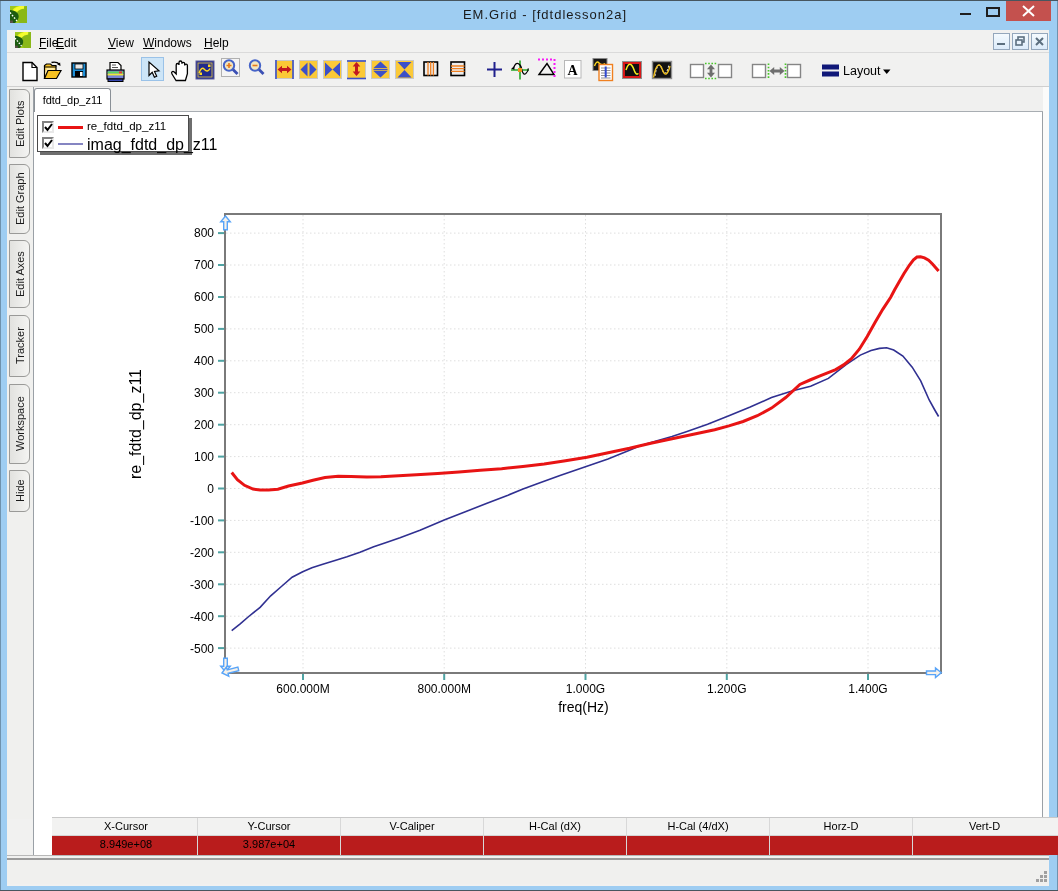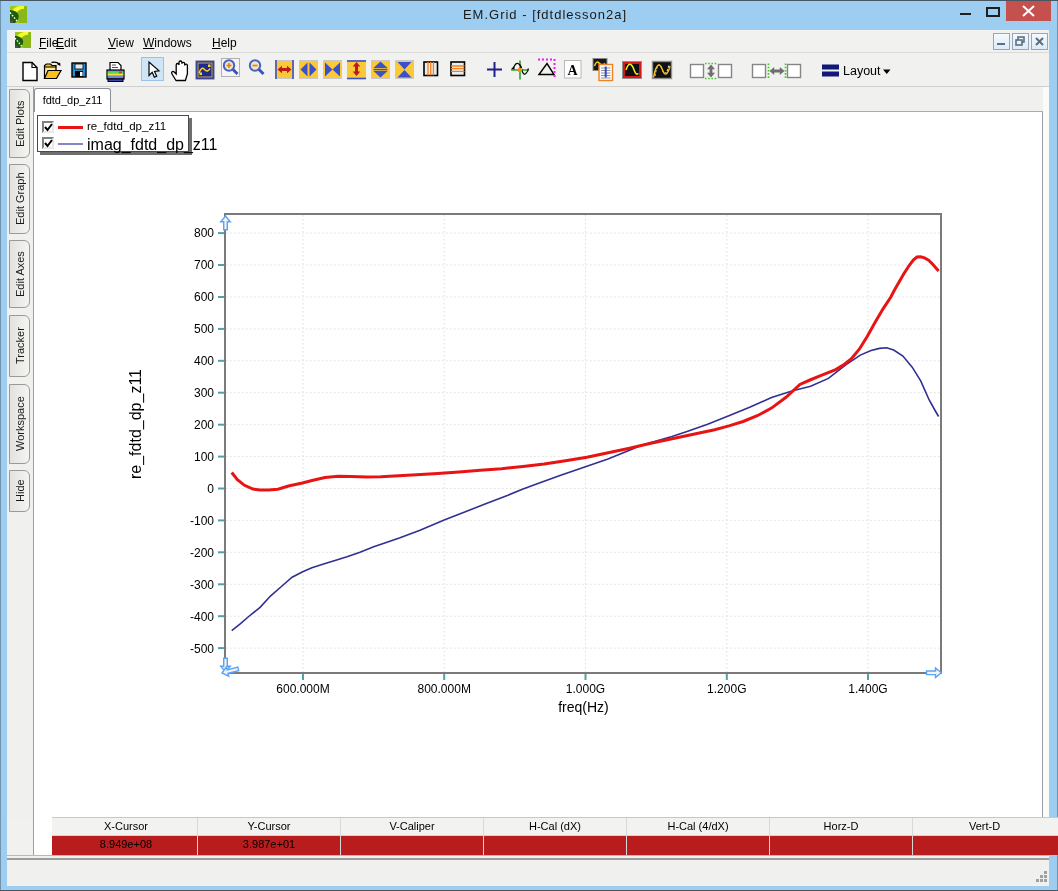--- a/index.html
+++ b/index.html
@@ -46,21 +46,21 @@
       <path d="M0 4 Q7 4.5 8.5 9 Q9.5 13 5 17 L0 17 Z" fill="#1d5c10"></path>
       <path d="M0 6.5 L7 15" stroke="#fff" stroke-width="1.4" stroke-dasharray="1.6,1.6"></path>
       <rect x="0" y="14.5" width="3" height="2.5" fill="#5a5048"></rect>
     </svg>
 </div>
 <div class="abs" style="left:0;top:36px;font-size:12px;color:#000;">
   <span class="abs" style="left:39px;"><u>F</u>ile</span>
   <span class="abs" style="left:56px;"><u>E</u>dit</span>
   <span class="abs" style="left:108px;"><u>V</u>iew</span>
   <span class="abs" style="left:143px;"><u>W</u>indows</span>
-  <span class="abs" style="left:204px;margin-left:8px;"><u>H</u>elp</span>
+  <span class="abs" style="left:204px;"><u>H</u>elp</span>
 </div>
 
 <div class="abs" style="left:993px;top:33px;width:17px;height:17px;border:1px solid #94a7bc;background:linear-gradient(#f4fafe,#dcebfa);box-sizing:border-box;"></div>
 <div class="abs" style="left:1012px;top:33px;width:17px;height:17px;border:1px solid #94a7bc;background:linear-gradient(#f4fafe,#dcebfa);box-sizing:border-box;"></div>
 <div class="abs" style="left:1031px;top:33px;width:17px;height:17px;border:1px solid #94a7bc;background:linear-gradient(#f4fafe,#dcebfa);box-sizing:border-box;"></div>
 <div class="abs" style="left:997px;top:43px;width:8px;height:2px;background:#5c6f7f;"></div>
 <svg class="abs" style="left:1015px;top:36px;" width="11" height="11">
     <rect x="3" y="1" width="6" height="5" fill="none" stroke="#5c6f7f" stroke-width="1.6"></rect>
     <rect x="1" y="4" width="6" height="5" fill="#e8f2fc" stroke="#5c6f7f" stroke-width="1.6"></rect>
   </svg>
@@ -363,21 +363,21 @@
     <div class="cth">X-Cursor</div>
       <div class="cth">Y-Cursor</div>
       <div class="cth">V-Caliper</div>
       <div class="cth">H-Cal (dX)</div>
       <div class="cth">H-Cal (4/dX)</div>
       <div class="cth">Horz-D</div>
       <div class="cth" style="border-right:none;">Vert-D</div>
   </div>
   <div style="display:flex;height:19px;padding-left:3px;background:#b91c1c;box-sizing:border-box;">
     <div class="cth">8.949e+08</div>
-      <div class="cth">3.987e+01</div>
+      <div class="cth">3.987e+04</div>
       <div class="cth"></div>
       <div class="cth"></div>
       <div class="cth"></div>
       <div class="cth"></div>
       <div class="cth" style="border-right:none;"></div>
   </div>
   <style>.cth{width:143px;text-align:center;line-height:17px;border-right:1px solid #d8d8d8;box-sizing:border-box;color:#000;}</style>
 </div>
 
 <div class="abs" style="left:7px;top:855px;width:1042px;height:1px;background:#b8b8b8;"></div>

